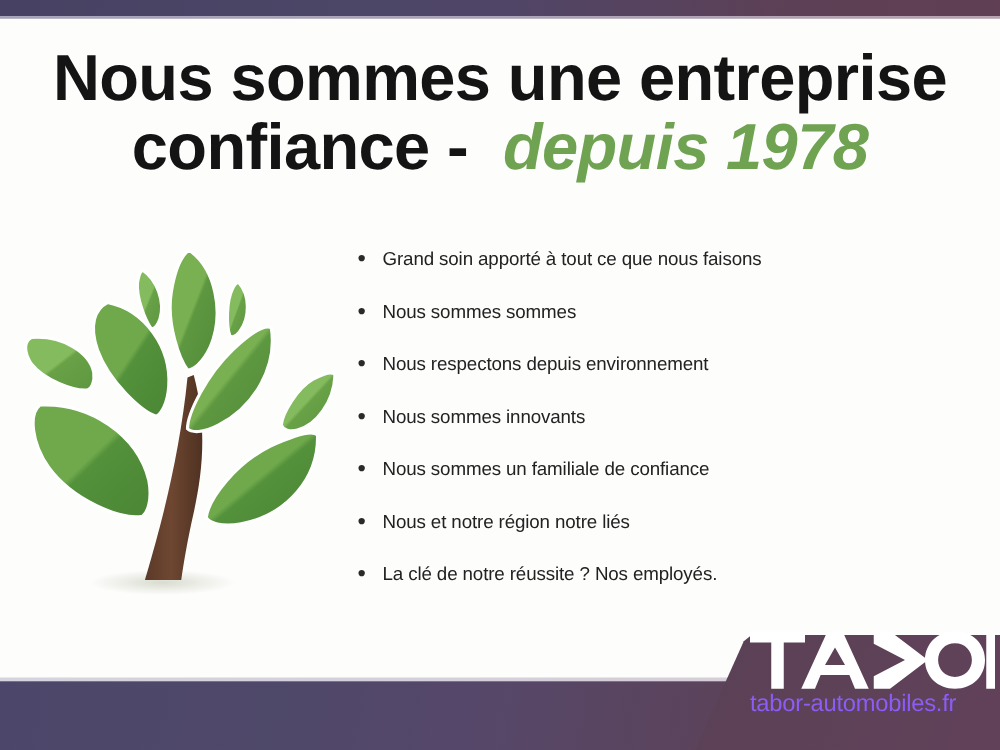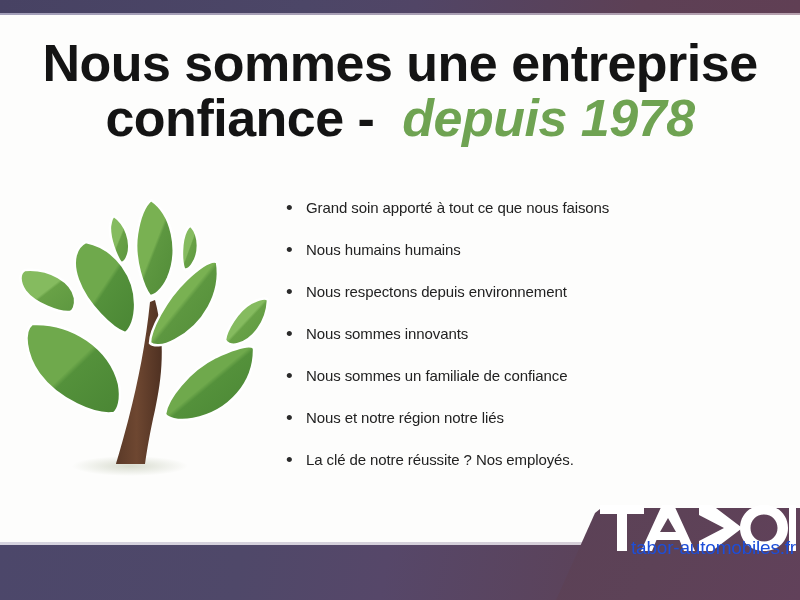--- a/index.html
+++ b/index.html
@@ -74,26 +74,26 @@
     font-size: 45px;
     font-weight: bold;
     letter-spacing: 1px;
     line-height: 50px;
     text-align: left;
     font-family: "Liberation Sans", sans-serif;
   }
   #logo-url {
     position: absolute;
     left: 600px;
-    top: 536px;
+    top: 552px;
     width: 196px;
-    color: #1d4ed8;
+    color: #8b5cf6;
     font-size: 19px;
     line-height: 24px;
-    text-align: right;
+    text-align: left;
     letter-spacing: -0.2px;
     white-space: nowrap;
   }
 
   
   #headline {
     position: absolute;
     left: 40px;
     top: 36px;
     width: 720px;
@@ -227,21 +227,21 @@
     </svg>
   </div>
 
   <div id="bullets">
     <div class="bullet-row">
       <span class="bullet-dot">•</span>
       <span class="bullet-text">Grand soin apporté à tout ce que nous faisons</span>
     </div>
     <div class="bullet-row">
       <span class="bullet-dot">•</span>
-      <span class="bullet-text">Nous humains humains</span>
+      <span class="bullet-text">Nous sommes sommes</span>
     </div>
     <div class="bullet-row">
       <span class="bullet-dot">•</span>
       <span class="bullet-text">Nous respectons depuis environnement</span>
     </div>
     <div class="bullet-row">
       <span class="bullet-dot">•</span>
       <span class="bullet-text">Nous sommes innovants</span>
     </div>
     <div class="bullet-row">

